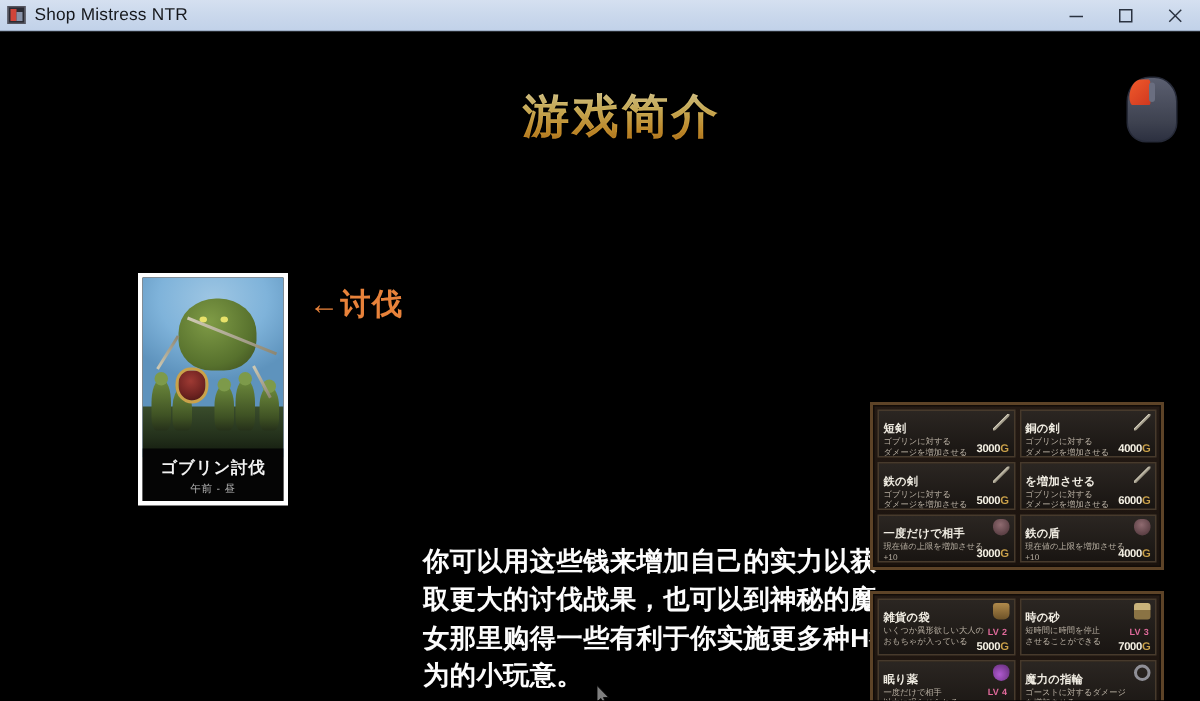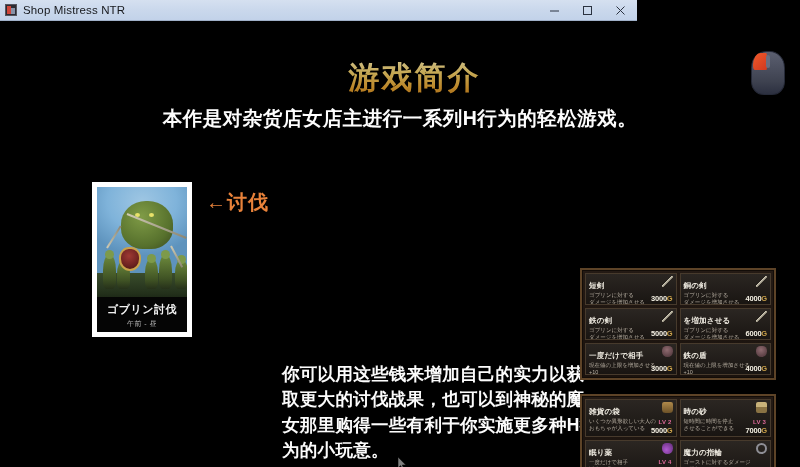--- a/index.html
+++ b/index.html
@@ -12,21 +12,21 @@
 
   
   .window {
     position: relative;
     width: 800px; height: 467px;
     background: #000;
     overflow: hidden;
   }
   .titlebar {
     position: absolute; top: 0; left: 0;
-    width: 637px; height: 21px;
+    width: 800px; height: 21px;
     background: linear-gradient(to bottom, #d5e0f0 0%, #cad8ec 50%, #c2d2e9 100%);
     border-bottom: 1px solid #9fb0c8;
     display: flex; align-items: center;
   }
   .tb-icon {
     width: 12px; height: 12px;
     margin-left: 5px; margin-right: 6px;
     background: #2b2b33;
     border: 1px solid #55555f;
     position: relative; flex: none;
@@ -91,21 +91,21 @@
     letter-spacing: .5px;
     text-shadow: 0 1px 2px rgba(0,0,0,.9);
   }
 
   
   .card {
     position: absolute;
     top: 161px; left: 92px;
     width: 100px; height: 155px;
     background: #080808;
-    border: 5px solid #ffffff;
+    border: 3px solid #ffffff;
     overflow: hidden;
   }
   .card-art {
     position: relative;
     width: 100%; height: 120px;
     background:
       radial-gradient(ellipse 70% 45% at 50% 12%, #9ec6e3 0%, #7fb3da 55%, #5e93bd 100%);
     overflow: hidden;
   }
   .art-ground {
@@ -319,21 +319,20 @@
           <line x1="1.5" y1="1.5" x2="9.5" y2="9.5" stroke="#2a3240" stroke-width="1"></line>
           <line x1="9.5" y1="1.5" x2="1.5" y2="9.5" stroke="#2a3240" stroke-width="1"></line>
         </svg>
       </div>
     </div>
   </div>
 
   <div class="canvas">
 
     <div class="main-title">游戏简介</div>
-    <div class="subtitle">本作是对杂货店女店主进行一系列H行为的轻松游戏。</div>
 
     <div class="card">
       <div class="card-art">
         <div class="art-ground"></div>
         <div class="art-bigblob"></div>
         <div class="art-eye l"></div>
         <div class="art-eye r"></div>
         <div class="art-goblin" style="left:6px;"></div>
         <div class="art-goblin" style="left:20px; height:28px;"></div>
         <div class="art-goblin" style="left:48px; height:30px;"></div>

